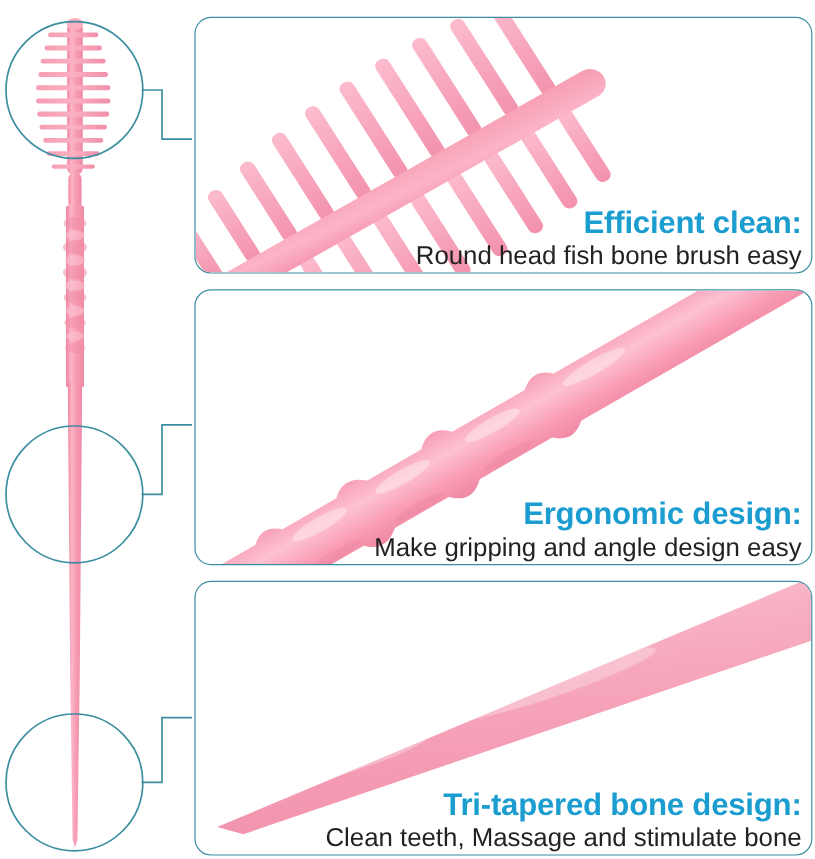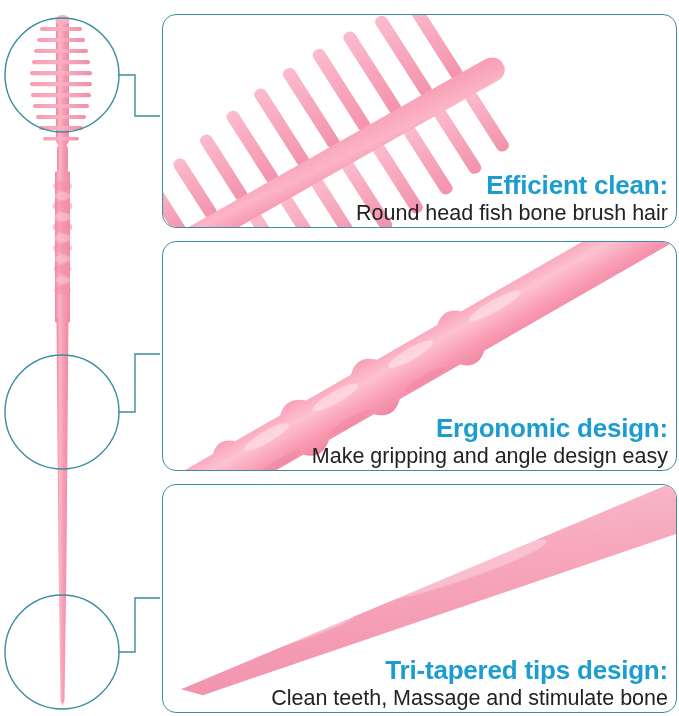--- a/index.html
+++ b/index.html
@@ -189,21 +189,21 @@
           <rect x="242" y="168" width="13" height="82" rx="6"></rect>
           <rect x="278" y="168" width="13" height="78" rx="6"></rect>
           <rect x="314" y="168" width="13" height="72" rx="6"></rect>
         </g>
 
         <rect x="-34" y="146" width="400" height="26" rx="13" fill="url(#p1Spine)"></rect>
       </g>
     </svg>
     <div class="panel-caption">
       <span class="panel-heading">Efficient clean:</span>
-      <span class="panel-subtext">Round head fish bone brush hair</span>
+      <span class="panel-subtext">Round head fish bone brush easy</span>
     </div>
   </div>
 
   <div class="detail-panel" id="panel-ergonomic-design">
     <svg class="panel-art" viewBox="0 0 515 230" preserveAspectRatio="none">
       <defs>
         <linearGradient id="p2Shaft" x1="0" y1="0" x2="0" y2="1">
           <stop offset="0%" stop-color="#f89fb6"></stop>
           <stop offset="35%" stop-color="#fdc2d1"></stop>
           <stop offset="70%" stop-color="#f99cb4"></stop>
@@ -250,18 +250,18 @@
           <stop offset="100%" stop-color="#f292ac"></stop>
         </linearGradient>
       </defs>
       <path d="M520 -6 L560 34 L40 212 L18 206 Z" fill="url(#p3Tip)"></path>
       <g fill="#ffffff" opacity="0.3">
         <ellipse cx="300" cy="86" rx="90" ry="10" transform="rotate(-19 300 86)"></ellipse>
         <ellipse cx="140" cy="150" rx="55" ry="6" transform="rotate(-19 140 150)"></ellipse>
       </g>
     </svg>
     <div class="panel-caption">
-      <span class="panel-heading">Tri-tapered tips design:</span>
+      <span class="panel-heading">Tri-tapered bone design:</span>
       <span class="panel-subtext">Clean teeth, Massage and stimulate bone</span>
     </div>
   </div>
 
 </div>
 
 </body></html>

